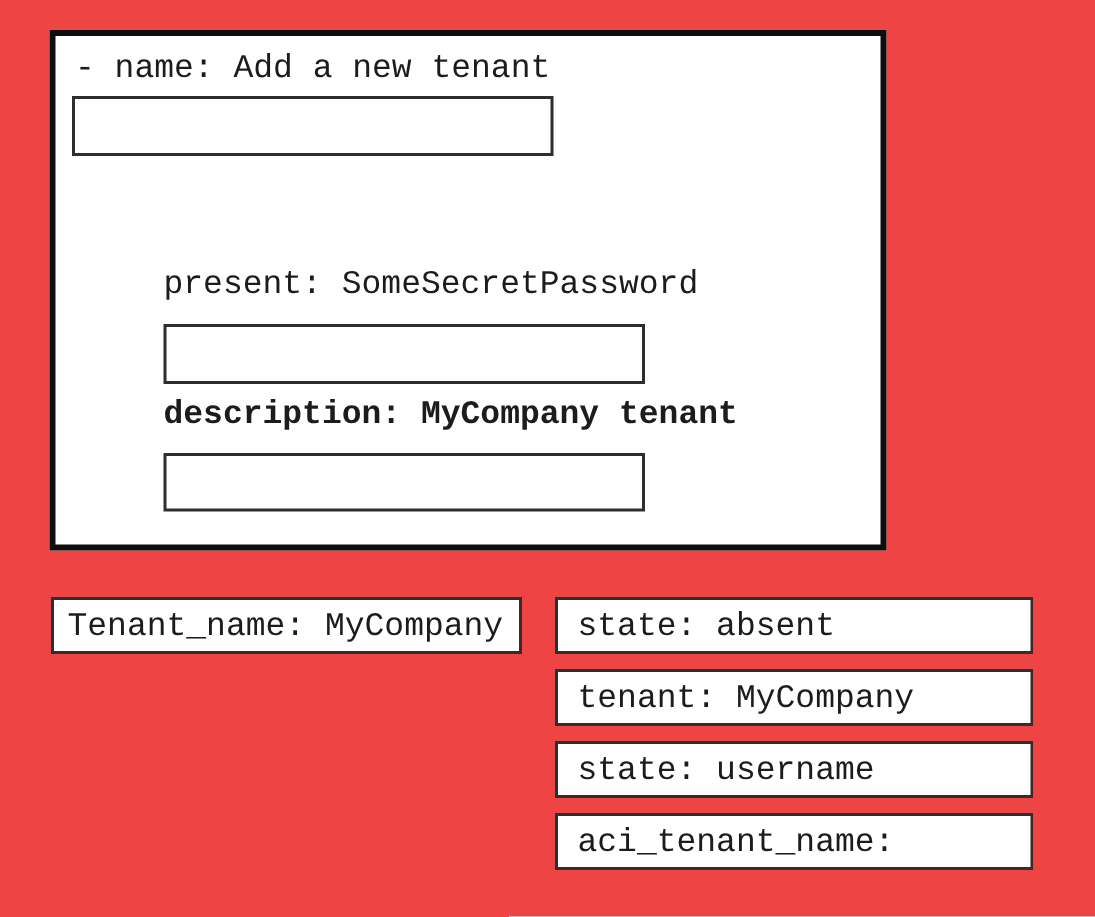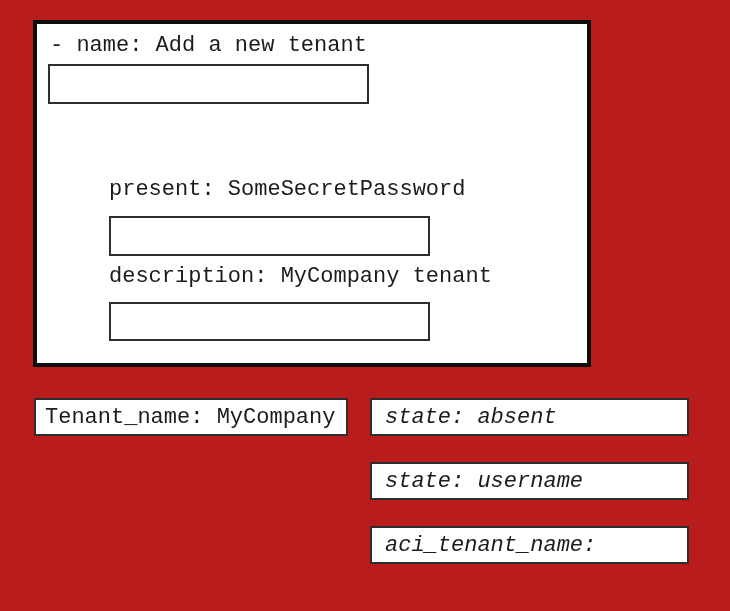--- a/index.html
+++ b/index.html
@@ -4,21 +4,21 @@
 <style>
   html, body {
     margin: 0;
     padding: 0;
     background: #ffffff;
   }
   .canvas {
     position: relative;
     width: 730px;
     height: 611px;
-    background: #b91c1c;
+    background: #ef4444;
     font-family: "Liberation Mono", "DejaVu Sans Mono", monospace;
     color: #1c1c1c;
     font-size: 22px;
     overflow: hidden;
   }
   .playbook {
     position: absolute;
     left: 33px;
     top: 20px;
     width: 558px;
@@ -49,43 +49,44 @@
     top: 92px;
     line-height: 29.5px;
     white-space: pre;
   }
   .desc-line {
     position: absolute;
     left: 72px;
     top: 241px;
     line-height: 24px;
     white-space: pre;
+    font-weight: bold;
   }
   .opt-col {
     position: absolute;
     display: flex;
     flex-direction: column;
-    gap: 26px;
+    gap: 10px;
     border-radius: 14px;
   }
   .col-left  { left: 34px;  top: 398px; }
   .col-right { left: 370px; top: 398px; }
   .opt {
     border: 2px solid #2e2e2e;
     box-sizing: border-box;
     background: #ffffff;
     height: 38px;
     display: flex;
     align-items: center;
     padding-left: 9px;
     white-space: pre;
     cursor: grab;
   }
   .col-left  .opt { width: 314px; }
-  .col-right .opt { width: 319px; padding-left: 13px; font-style: italic; }
+  .col-right .opt { width: 319px; padding-left: 13px; }
 </style>
 </head>
 <body>
 
 <div class="canvas">
 
   <div class="playbook">
     <div class="task-name">- name: Add a new tenant</div>
 
     <div class="blank blank-1"></div>
@@ -100,17 +101,18 @@
 
     <div class="blank blank-3"></div>
   </div>
 
   <div class="opt-col col-left">
     <div class="opt">Tenant_name: MyCompany</div>
   </div>
 
   <div class="opt-col col-right">
     <div class="opt">state: absent</div>
+    <div class="opt">tenant: MyCompany</div>
     <div class="opt">state: username</div>
     <div class="opt">aci_tenant_name:</div>
   </div>
 
 </div>
 
 </body></html>

